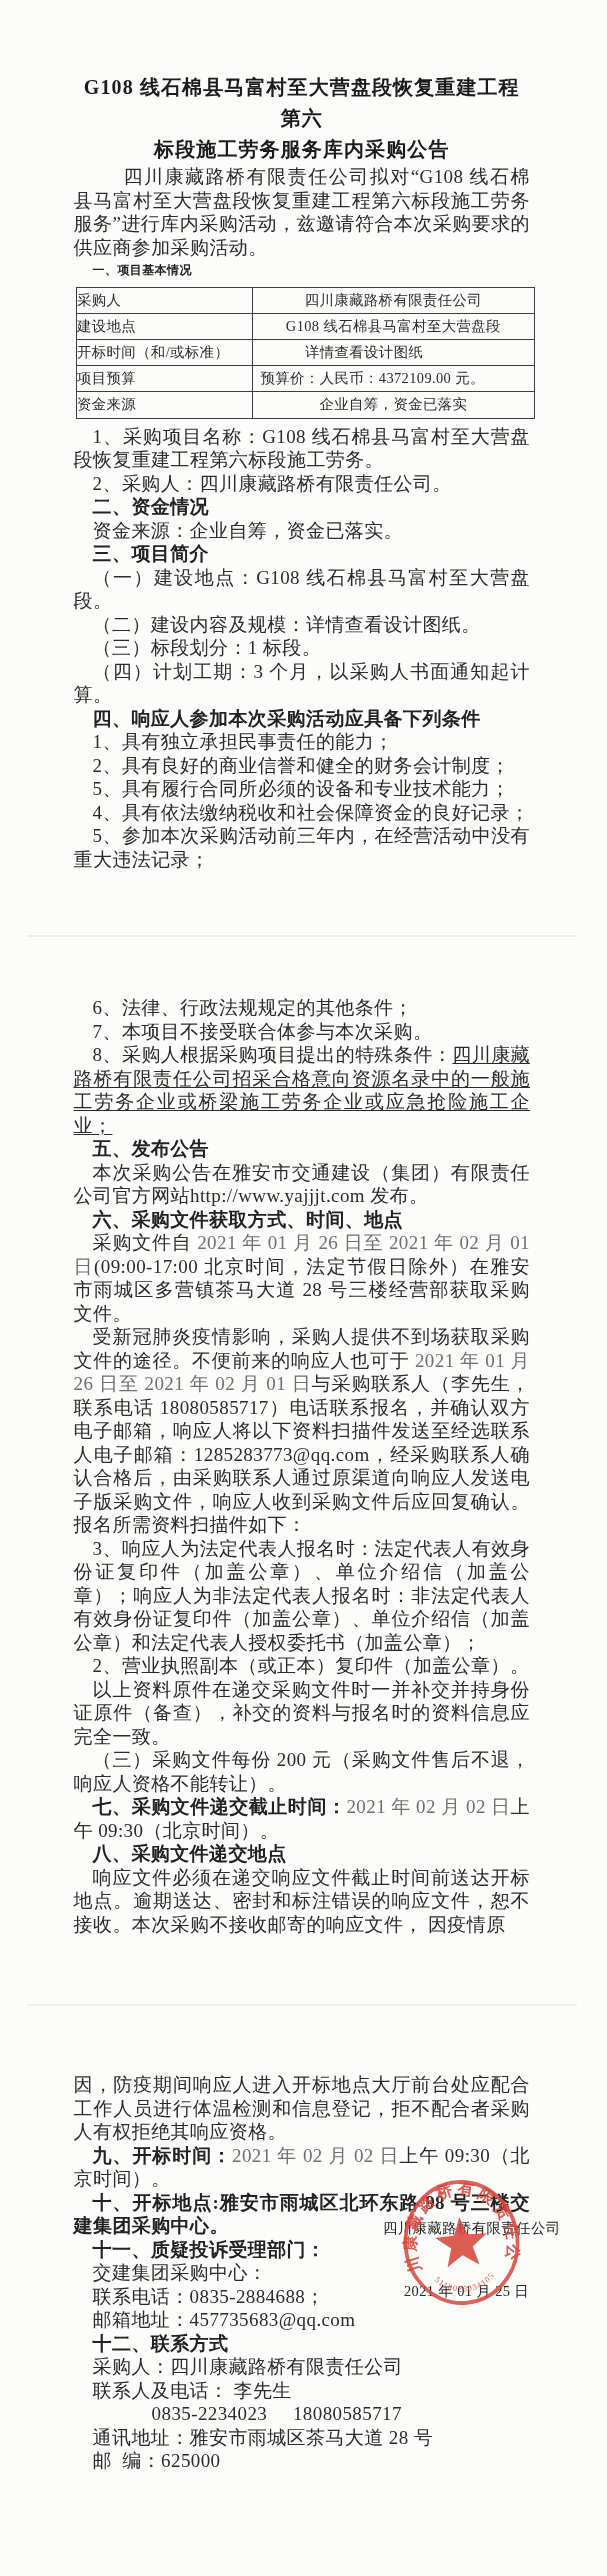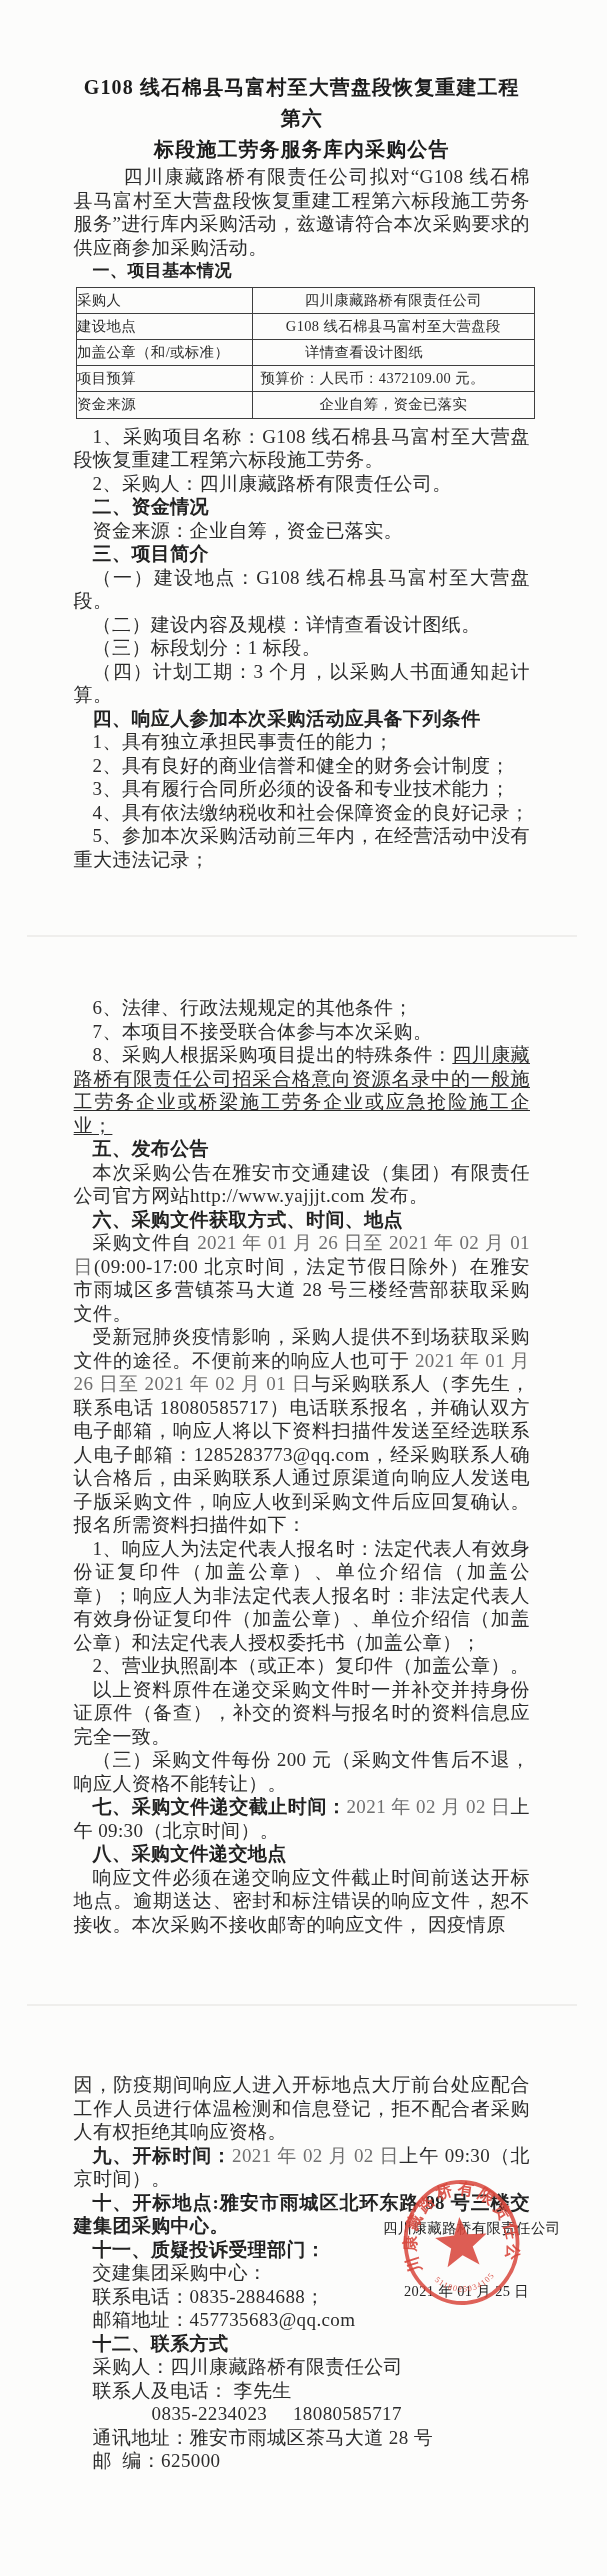--- a/index.html
+++ b/index.html
@@ -28,21 +28,21 @@
   .para{
     font-size:19px;line-height:23.5px;letter-spacing:0.4px;
     text-align:justify;text-align-last:left;margin:0;
   }
   .para.ind{text-indent:19px;}
   .para .b{font-weight:bold;color:#222;}
   .para .u{text-decoration:underline;text-underline-offset:2.3px;}
   .para .light{color:#6f6f6f;}
   .para .nw{white-space:nowrap;}
   .para.phones{margin-left:78px;text-indent:0;}
-  .heading-1{font-weight:bold;font-size:17px;line-height:23.5px;letter-spacing:0.4px;text-indent:19px;color:#222;}
+  .heading-1{font-weight:bold;font-size:12px;line-height:23.5px;letter-spacing:0.4px;text-indent:19px;color:#222;}
   table.info{
     border-collapse:collapse;margin:4.6px 0 6px 2.3px;
     width:455px;table-layout:fixed;border-radius:19px;
   }
   table.info td{
     border:0.8px solid #3e3e3e;
     font-size:14.4px;line-height:23.5px;letter-spacing:0.4px;
     padding:0.8px 0;vertical-align:middle;color:#2b2b2b;
   }
   td.lbl{width:175px;padding-left:23px;}
@@ -79,21 +79,21 @@
         <tbody>
             <tr>
               <td class="lbl">采购人</td>
               <td class="val center">四川康藏路桥有限责任公司</td>
             </tr>
             <tr>
               <td class="lbl">建设地点</td>
               <td class="val center">G108 线石棉县马富村至大营盘段</td>
             </tr>
             <tr>
-              <td class="lbl">加盖公章（和/或标准）</td>
+              <td class="lbl">开标时间（和/或标准）</td>
               <td class="val left45">详情查看设计图纸</td>
             </tr>
             <tr>
               <td class="lbl">项目预算</td>
               <td class="val left10">预算价：人民币：4372109.00 元。</td>
             </tr>
             <tr>
               <td class="lbl">资金来源</td>
               <td class="val center">企业自筹，资金已落实</td>
             </tr>
@@ -106,35 +106,35 @@
           <div class="para ind"><span class="b">二、资金情况</span></div>
           <div class="para ind"><span>资金来源：企业自筹，资金已落实。</span></div>
           <div class="para ind"><span class="b">三、项目简介</span></div>
           <div class="para ind"><span>（一）建设地点：G108 线石棉县马富村至大营盘段。</span></div>
           <div class="para ind"><span>（二）建设内容及规模：详情查看设计图纸。</span></div>
           <div class="para ind"><span>（三）标段划分：1 标段。</span></div>
           <div class="para ind"><span>（四）计划工期：3 个月，以采购人书面通知起计算。</span></div>
           <div class="para ind"><span class="b">四、响应人参加本次采购活动应具备下列条件</span></div>
           <div class="para ind"><span>1、具有独立承担民事责任的能力；</span></div>
           <div class="para ind"><span>2、具有良好的商业信誉和健全的财务会计制度；</span></div>
-          <div class="para ind"><span>3、具有履行合同所必须的设备和专业技术能力；</span></div>
+          <div class="para ind"><span>5、具有履行合同所必须的设备和专业技术能力；</span></div>
           <div class="para ind"><span>4、具有依法缴纳税收和社会保障资金的良好记录；</span></div>
           <div class="para ind"><span>5、参加本次采购活动前三年内，在经营活动中没有重大违法记录；</span></div>
           <div class="page-gap" style="height: 125px;">
             <div class="seam" style="top: 64px;"></div>
           </div>
           <div class="para ind"><span>6、法律、行政法规规定的其他条件；</span></div>
           <div class="para ind"><span>7、本项目不接受联合体参与本次采购。</span></div>
           <div class="para ind"><span>8、采购人根据采购项目提出的特殊条件：</span><span class="u">四川康藏路桥有限责任公司招采合格意向资源名录中的一般施工劳务企业或桥梁施工劳务企业或应急抢险施工企业；</span></div>
           <div class="para ind"><span class="b">五、发布公告</span></div>
           <div class="para ind"><span>本次采购公告在雅安市交通建设（集团）有限责任公司官方网站</span><span class="nw">http://www.yajjjt.com</span><span> 发布。</span></div>
           <div class="para ind"><span class="b">六、采购文件获取方式、时间、地点</span></div>
           <div class="para ind"><span>采购文件自 </span><span class="light">2021 年 01 月 26 日至 2021 年 02 月 01 日</span><span>(09:00-17:00 北京时间，法定节假日除外）在雅安市雨城区多营镇茶马大道 28 号三楼经营部获取采购文件。</span></div>
           <div class="para ind"><span>受新冠肺炎疫情影响，采购人提供不到场获取采购文件的途径。不便前来的响应人也可于 </span><span class="light">2021 年 01 月 26 日至 2021 年 02 月 01 日</span><span>与采购联系人（李先生，联系电话 18080585717）电话联系报名，并确认双方电子邮箱，响应人将以下资料扫描件发送至经选联系人电子邮箱：1285283773@qq.com，经采购联系人确认合格后，由采购联系人通过原渠道向响应人发送电子版采购文件，响应人收到采购文件后应回复确认。报名所需资料扫描件如下：</span></div>
-          <div class="para ind"><span>1、响应人为法定代表人报名时：法定代表人有效身份证复印件（加盖公章）、单位介绍信（加盖公章）；响应人为非法定代表人报名时：非法定代表人有效身份证复印件（加盖公章）、单位介绍信（加盖公章）和法定代表人授权委托书（加盖公章）；</span></div>
+          <div class="para ind"><span>3、响应人为法定代表人报名时：法定代表人有效身份证复印件（加盖公章）、单位介绍信（加盖公章）；响应人为非法定代表人报名时：非法定代表人有效身份证复印件（加盖公章）、单位介绍信（加盖公章）和法定代表人授权委托书（加盖公章）；</span></div>
           <div class="para ind"><span>2、营业执照副本（或正本）复印件（加盖公章）。</span></div>
           <div class="para ind"><span>以上资料原件在递交采购文件时一并补交并持身份证原件（备查），补交的资料与报名时的资料信息应完全一致。</span></div>
           <div class="para ind"><span>（三）采购文件每份 200 元（采购文件售后不退，响应人资格不能转让）。</span></div>
           <div class="para ind"><span class="b">七、采购文件递交截止时间：</span><span class="light">2021 年 02 月 02 日</span><span>上午 09:30（北京时间）。</span></div>
           <div class="para ind"><span class="b">八、采购文件递交地点</span></div>
           <div class="para ind"><span>响应文件必须在递交响应文件截止时间前送达开标地点。逾期送达、密封和标注错误的响应文件，恕不接收。本次采购不接收邮寄的响应文件， 因疫情原</span></div>
           <div class="page-gap" style="height: 137px;">
             <div class="seam" style="top: 68px;"></div>
           </div>
           <div class="para"><span>因，防疫期间响应人进入开标地点大厅前台处应配合工作人员进行体温检测和信息登记，拒不配合者采购人有权拒绝其响应资格。</span></div>

